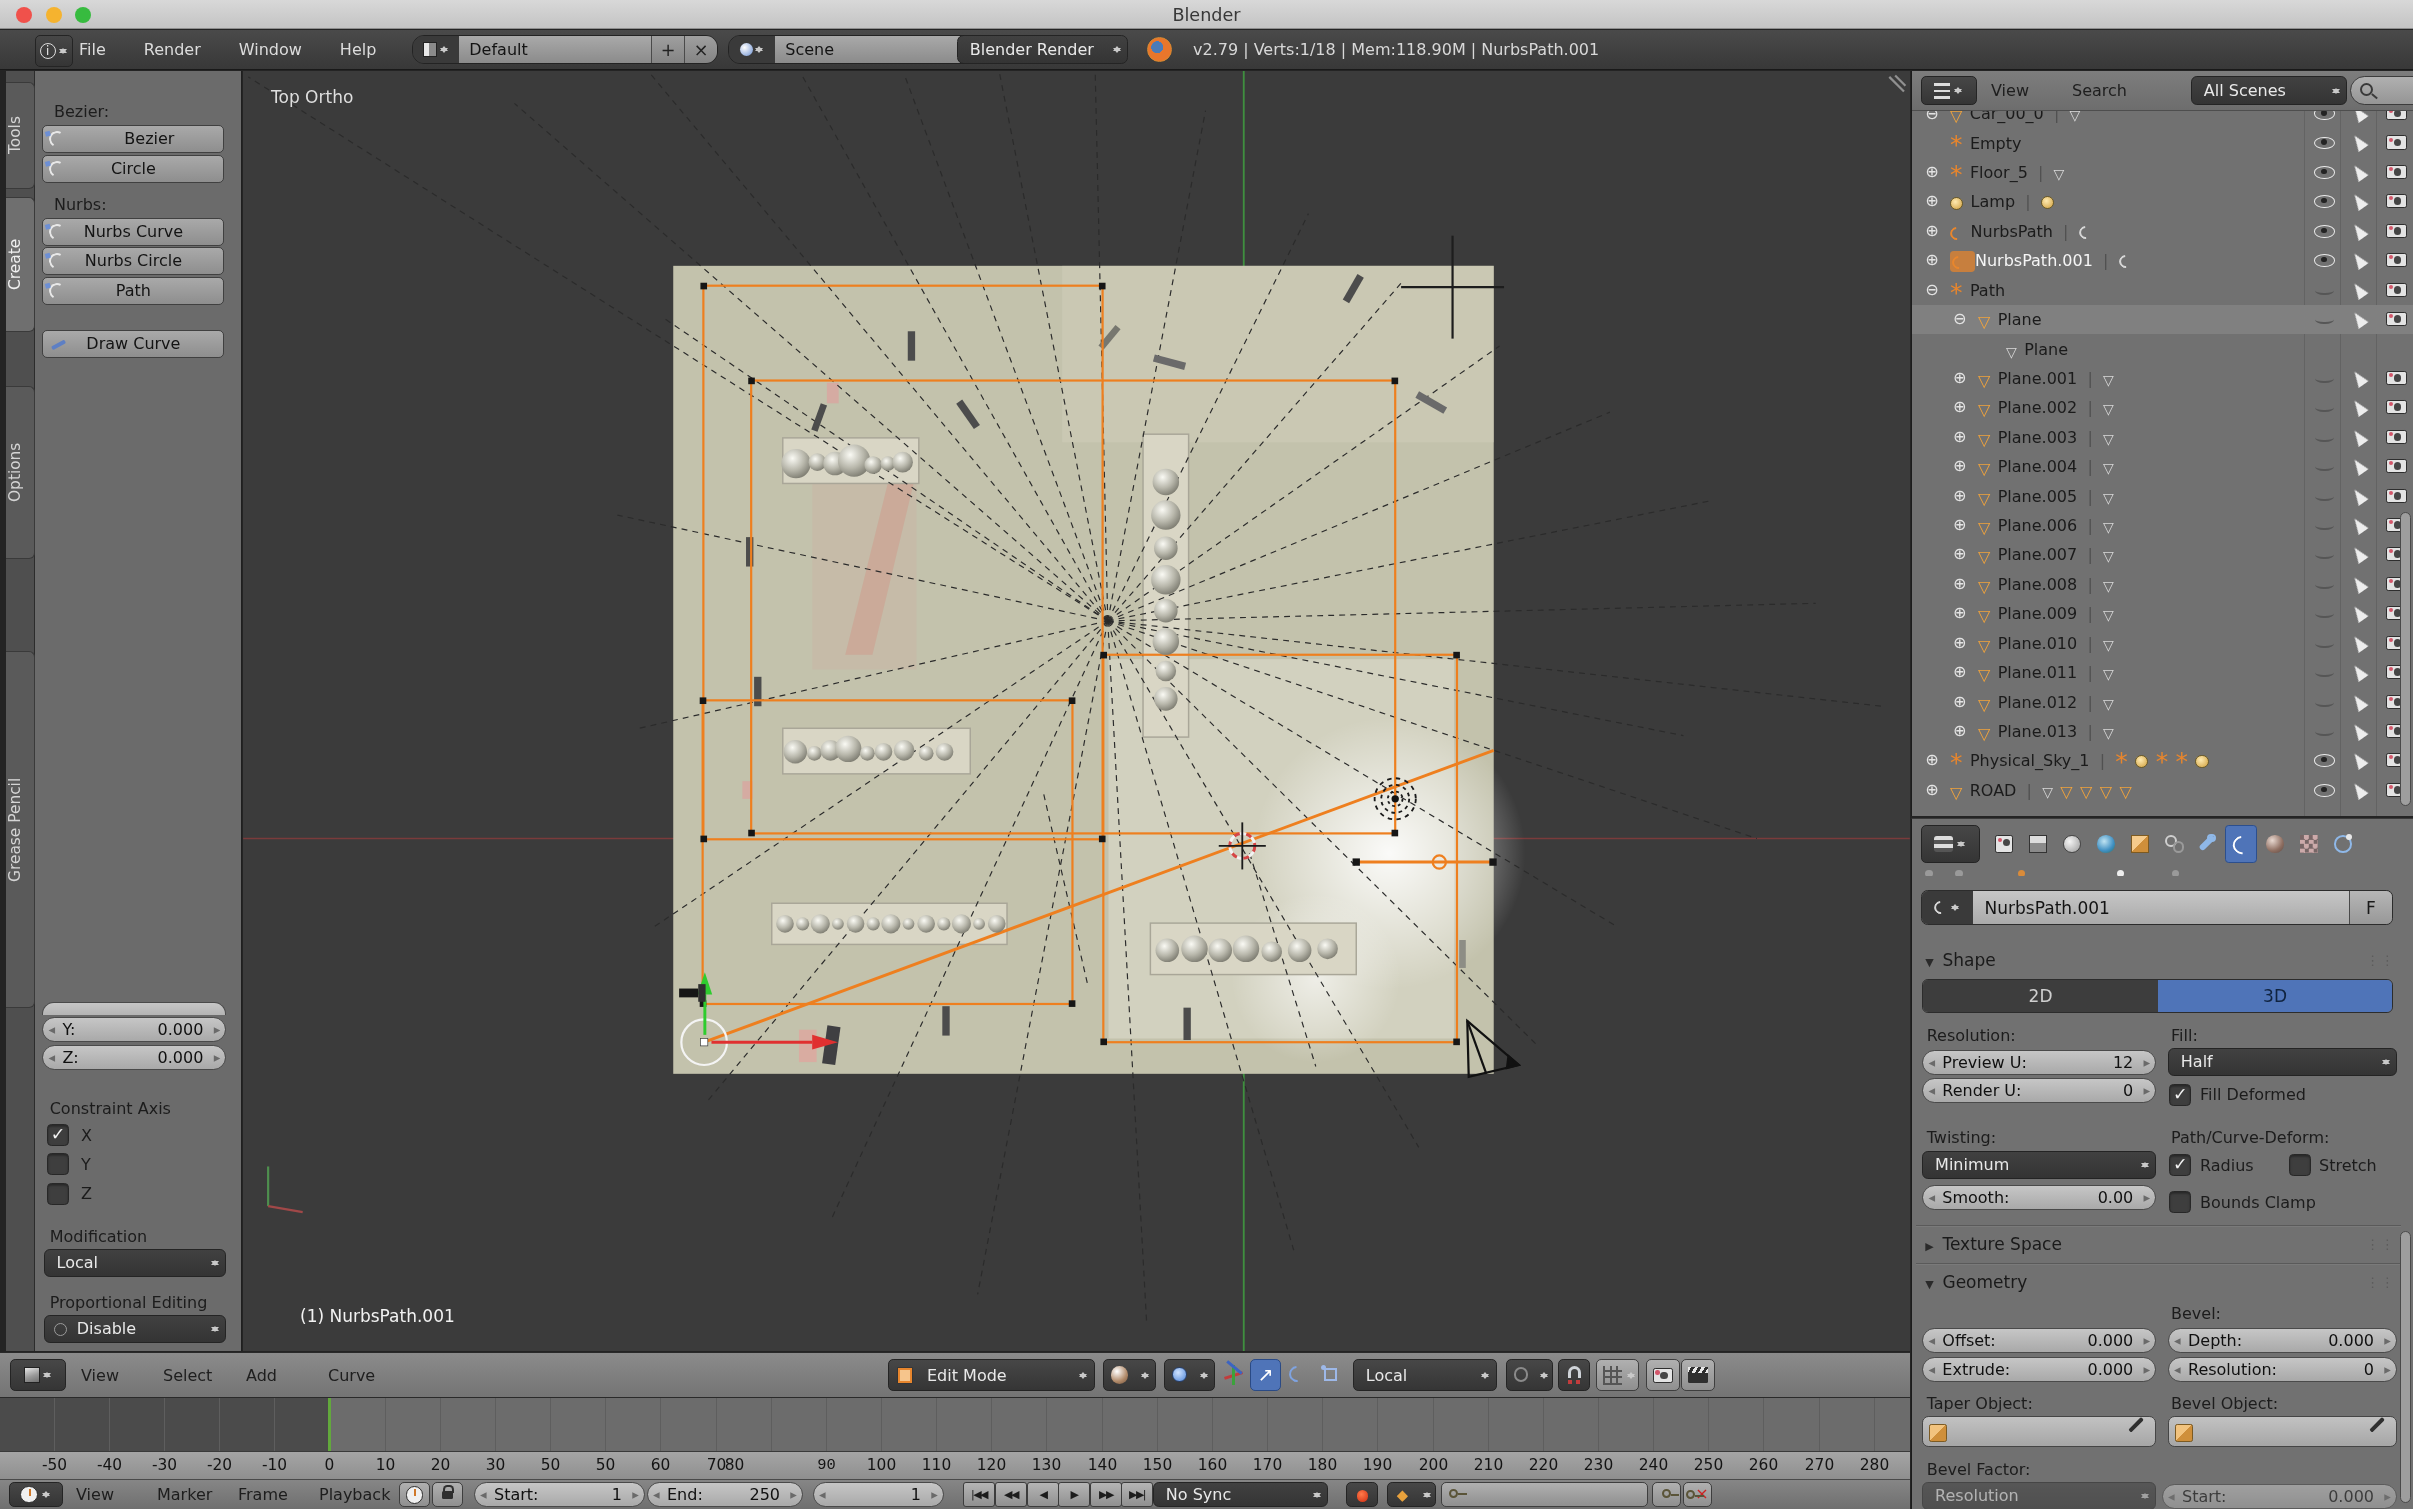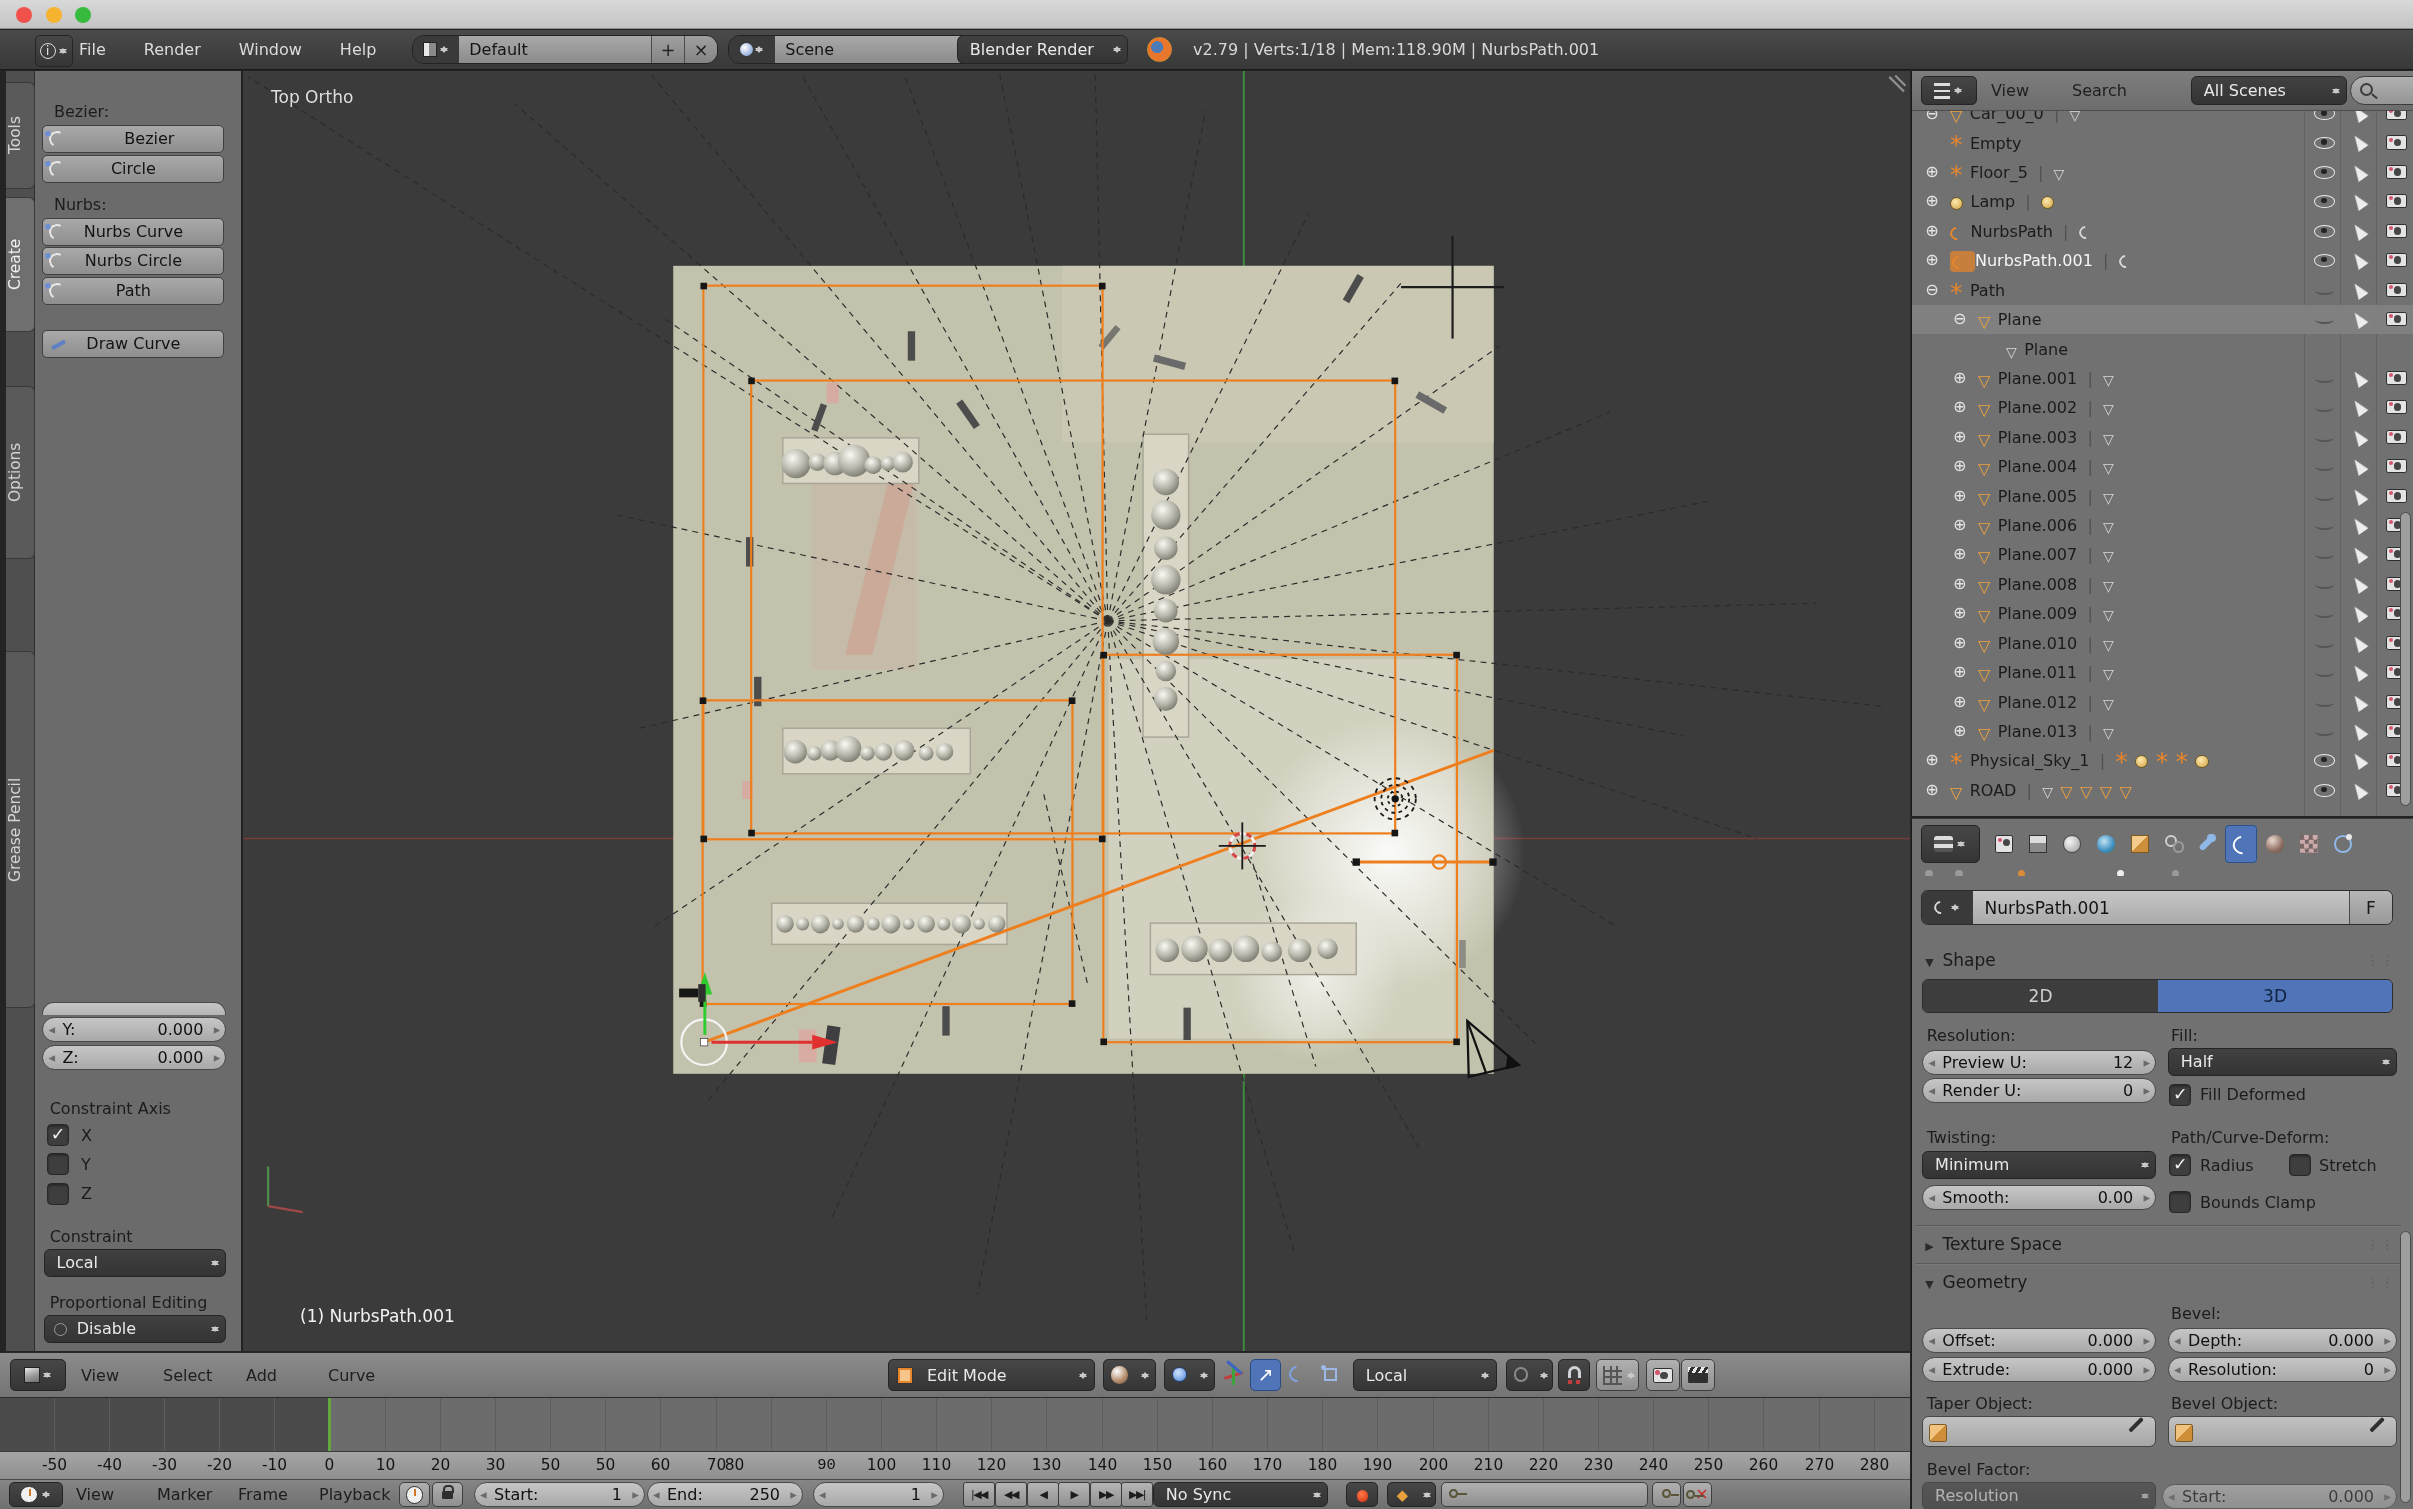--- a/index.html
+++ b/index.html
@@ -131,20 +131,21 @@
   .keyic { display:inline-block; width:8.8px; height:8.8px; border:2.2px solid #5a5438; border-radius:50%; position:relative; }
   .keyic::after { content:""; position:absolute; left:6.6px; top:2.2px; width:8.8px; height:2.2px; background:#5a5438; }
 </style>
 </head>
 <body>
 
 <div id="titlebar" class="abs">
   <div id="tl-close" class="abs tl"></div>
   <div id="tl-min" class="abs tl"></div>
   <div id="tl-zoom" class="abs tl"></div>
+  <div id="win-title" class="abs">Blender</div>
 </div>
 
 <div id="infobar" class="abs">
   <div class="abs icbtn ic-dark" style="left:35px;top:5.1px;width:38px;display:flex;align-items:center;justify-content:center;gap:2.2px;">
     <span style="color:#eee;border:1.5px solid #ddd;border-radius:50%;width:16px;height:16px;display:inline-block;text-align:center;font-size:11.8px;line-height:14px;">i</span>
       <span class="updn"></span>
   </div>
   <div id="info-menus" class="abs"><span class="menu-item">File</span><span class="menu-item">Render</span><span class="menu-item">Window</span><span class="menu-item">Help</span></div>
   <div id="layout-sel" class="abs idsel">
     <div class="icon-cell">
@@ -183,21 +184,21 @@
   <div class="numfield" style="left:7.4px;top:946px;width:184px;">
     <span class="nf-l">Y:</span>
     <span class="nf-v">0.000</span>
   </div>
   <div class="numfield" style="left:7.4px;top:974px;width:184px;">
     <span class="nf-l">Z:</span>
     <span class="nf-v">0.000</span>
   </div>
   <div class="plabel" style="left:14.7px;top:1028px;">Constraint Axis</div>
   <div id="axis-checks"></div>
-  <div class="plabel" style="left:14.7px;top:1156px;">Constraint</div>
+  <div class="plabel" style="left:14.7px;top:1156px;">Modification</div>
   <div class="ddark" style="left:8.8px;top:1178px;width:182px;">
     <span>Local</span><span class="updn"></span>
   </div>
   <div class="plabel" style="left:14.7px;top:1222px;">Proportional Editing</div>
   <div class="ddark" style="left:8.8px;top:1244px;width:182px;padding-left:32px;">
     <span style="position:absolute;left:8.8px;top:6.6px;width:13.2px;height:13.2px;border:1.5px solid #9a9a9a;border-radius:50%;"></span>
     <span>Disable</span><span class="updn"></span>
   </div>
 <div class="abs shelf-label" style="left: 19px; top: 31px;">Bezier:</div>
     <div class="abs tool-btn" style="top: 54px; padding-left: 32px;">Bezier<span class="tool-ic arc-ic"></span></div>

